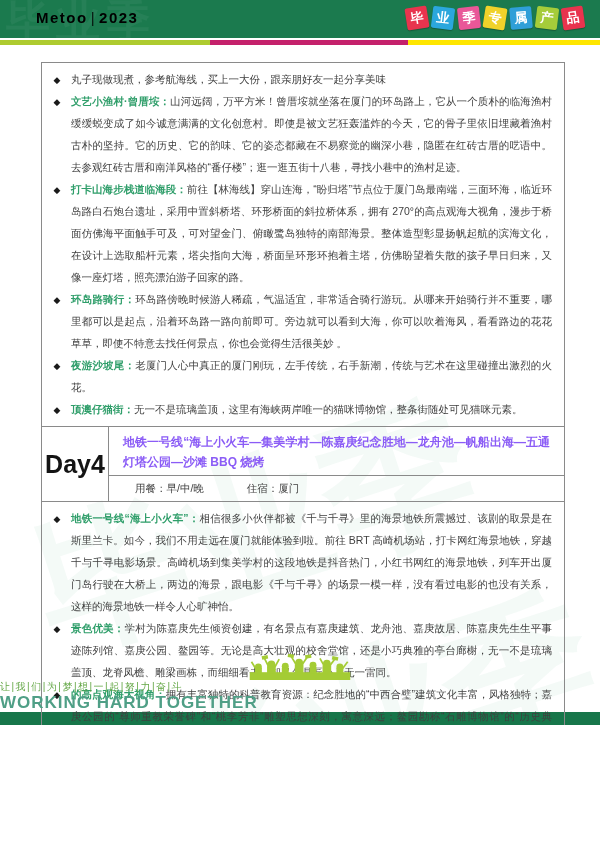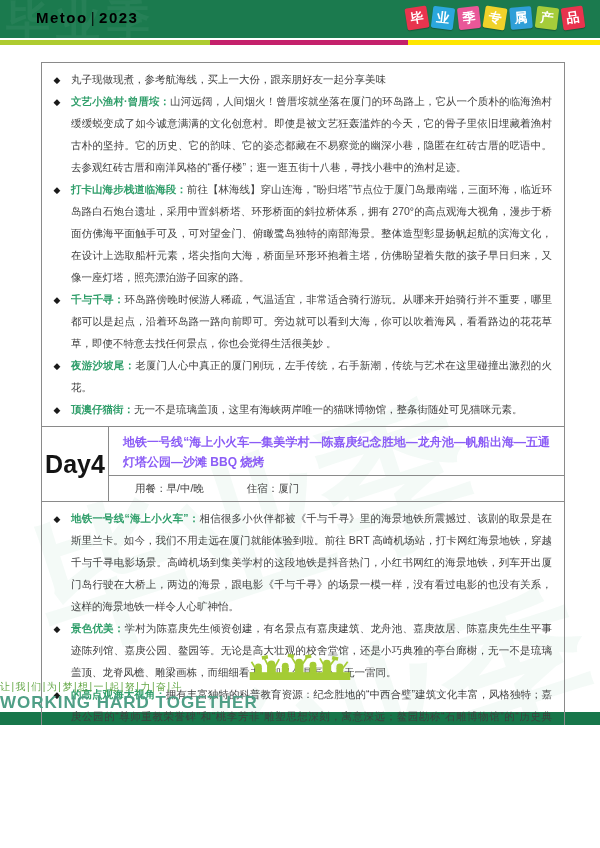--- a/index.html
+++ b/index.html
@@ -99,29 +99,29 @@
     <tbody>
         <tr>
       <td colspan="2" class="bullets-cell">
         <ul class="bullets">
           <li class="bullet">
             <span class="marker">◆</span>
             <span class="b-body"><span class="b-title"></span><span>丸子现做现煮，参考航海线，买上一大份，跟亲朋好友一起分享美味</span></span>
           </li>
           <li class="bullet">
             <span class="marker">◆</span>
-            <span class="b-body"><span class="b-title">文艺小渔村·曾厝垵：</span><span>山河远阔，人间烟火！曾厝垵就坐落在厦门的环岛路上，它从一个质朴的临海渔村缓缓蜕变成了如今诚意满满的文化创意村。即使是被文艺狂轰滥炸的今天，它的骨子里依旧埋藏着渔村古朴的坚持。它的历史、它的韵味、它的姿态都藏在不易察觉的幽深小巷，隐匿在红砖古厝的呓语中。去参观红砖古厝和南洋风格的“番仔楼”；逛一逛五街十八巷，寻找小巷中的渔村足迹。</span></span>
+            <span class="b-body"><span class="b-title">文艺小渔村·曾厝垵：</span><span>山河远阔，万平方米！曾厝垵就坐落在厦门的环岛路上，它从一个质朴的临海渔村缓缓蜕变成了如今诚意满满的文化创意村。即使是被文艺狂轰滥炸的今天，它的骨子里依旧埋藏着渔村古朴的坚持。它的历史、它的韵味、它的姿态都藏在不易察觉的幽深小巷，隐匿在红砖古厝的呓语中。去参观红砖古厝和南洋风格的“番仔楼”；逛一逛五街十八巷，寻找小巷中的渔村足迹。</span></span>
           </li>
           <li class="bullet">
             <span class="marker">◆</span>
             <span class="b-body"><span class="b-title">打卡山海步栈道临海段：</span><span>前往【林海线】穿山连海，“盼归塔”节点位于厦门岛最南端，三面环海，临近环岛路白石炮台遗址，采用中置斜桥塔、环形桥面的斜拉桥体系，拥有 270°的高点观海大视角，漫步于桥面仿佛海平面触手可及，可对望金门、俯瞰鹭岛独特的南部海景。整体造型彰显扬帆起航的滨海文化，在设计上选取船杆元素，塔尖指向大海，桥面呈环形环抱着主塔，仿佛盼望着失散的孩子早日归来，又像一座灯塔，照亮漂泊游子回家的路。</span></span>
           </li>
           <li class="bullet">
             <span class="marker">◆</span>
-            <span class="b-body"><span class="b-title">千与千寻：</span><span>环岛路傍晚时候游人稀疏，气温适宜，非常适合骑行游玩。从哪来开始骑行并不重要，哪里都可以是起点，沿着环岛路一路向前即可。旁边就可以看到大海，你可以吹着海风，看看路边的花花草草，即使不特意去找任何景点，你也会觉得生活很美妙 。</span></span>
+            <span class="b-body"><span class="b-title">环岛路骑行：</span><span>环岛路傍晚时候游人稀疏，气温适宜，非常适合骑行游玩。从哪来开始骑行并不重要，哪里都可以是起点，沿着环岛路一路向前即可。旁边就可以看到大海，你可以吹着海风，看看路边的花花草草，即使不特意去找任何景点，你也会觉得生活很美妙 。</span></span>
           </li>
           <li class="bullet">
             <span class="marker">◆</span>
             <span class="b-body"><span class="b-title">夜游沙坡尾：</span><span>老厦门人心中真正的厦门刚玩，左手传统，右手新潮，传统与艺术在这里碰撞出激烈的火花。</span></span>
           </li>
           <li class="bullet">
             <span class="marker">◆</span>
             <span class="b-body"><span class="b-title">顶澳仔猫街：</span><span>无一不是琉璃盖顶，这里有海峡两岸唯一的猫咪博物馆，整条街随处可见猫咪元素。</span></span>
           </li>
         </ul>

